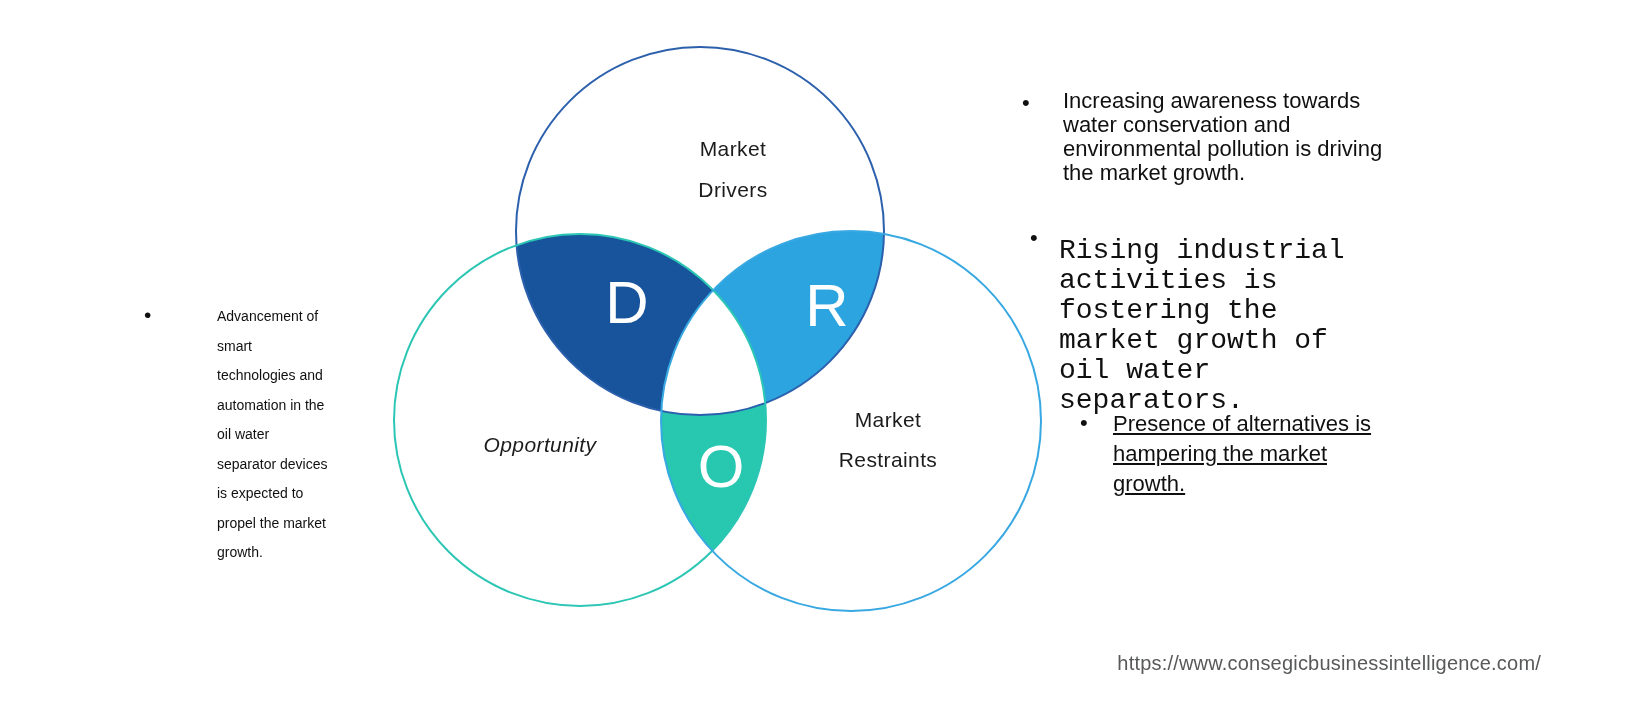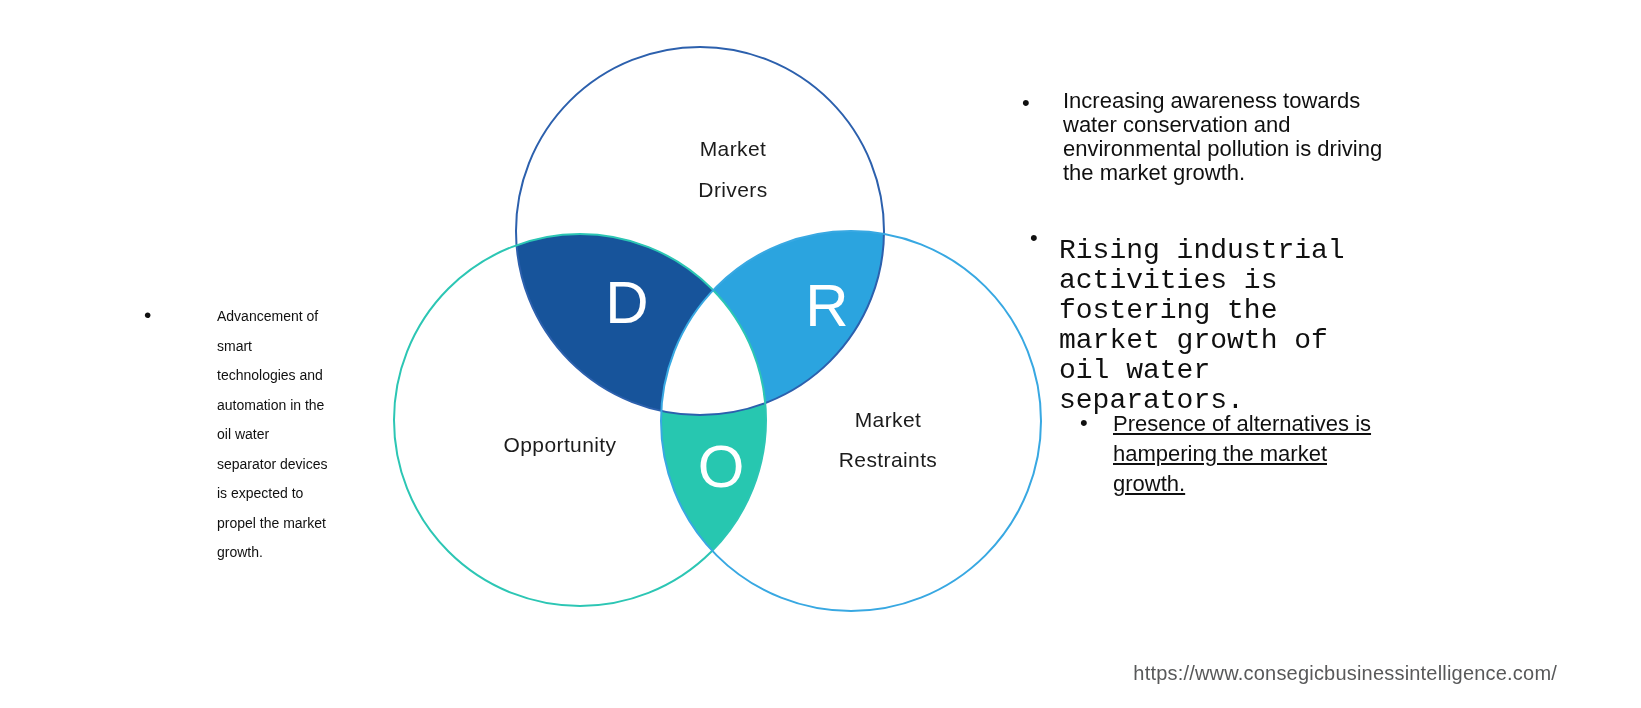--- a/index.html
+++ b/index.html
@@ -16,21 +16,21 @@
   .venn-label {
     position: absolute;
     font-size: 21px;
     line-height: 41px;
     letter-spacing: 0.4px;
     color: #1c1c1c;
     text-align: center;
     white-space: pre-line;
   }
   #label-drivers    { left: 633px; top: 128px; width: 200px; }
-  #label-opportunity{ left: 440px; top: 427px; width: 240px; line-height: 36px; }
+  #label-opportunity{ left: 420px; top: 427px; width: 240px; line-height: 36px; font-style: italic; }
   #label-restraints { left: 788px; top: 400px; width: 200px; line-height: 40px; }
 
   .venn-letter {
     font-family: "Liberation Sans", sans-serif;
     font-size: 60px;
     font-weight: 400;
   }
 
   .note {
     position: absolute;
@@ -49,25 +49,24 @@
 
   #note-drivers-2     { left: 1059px; top: 236px; width: 335px; font-size: 28px; line-height: 30px; font-family: Liberation Mono, monospace; }
   #marker-drivers-2   { left: 1030px; top: 225px; font-size: 22px; }
 
   #note-restraints    { left: 1113px; top: 409px; width: 320px; font-size: 22px; line-height: 30px; text-decoration: underline; }
   #marker-restraints  { left: 1080px; top: 410px; font-size: 22px; }
 
   #footer-url {
     position: absolute;
     top: 652px;
-    right: 84px;
+    right: 100px;
     font-size: 20px;
     letter-spacing: 0.2px;
     color: #58595a;
-    margin-top: 10px;
   }
 </style>
 </head>
 <body>
 
 <div id="canvas">
 
   <svg id="venn-svg" width="1641" height="708" viewBox="0 0 1641 708">
     <defs>
       <clipPath id="clipA">

